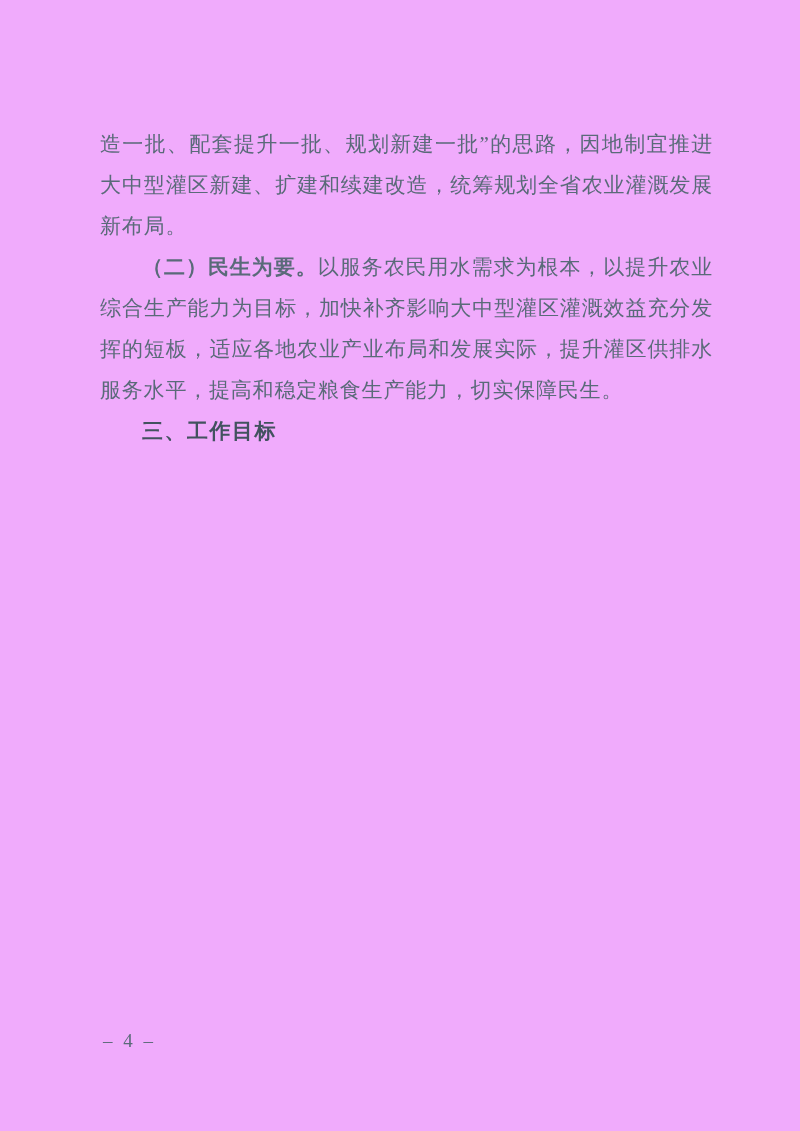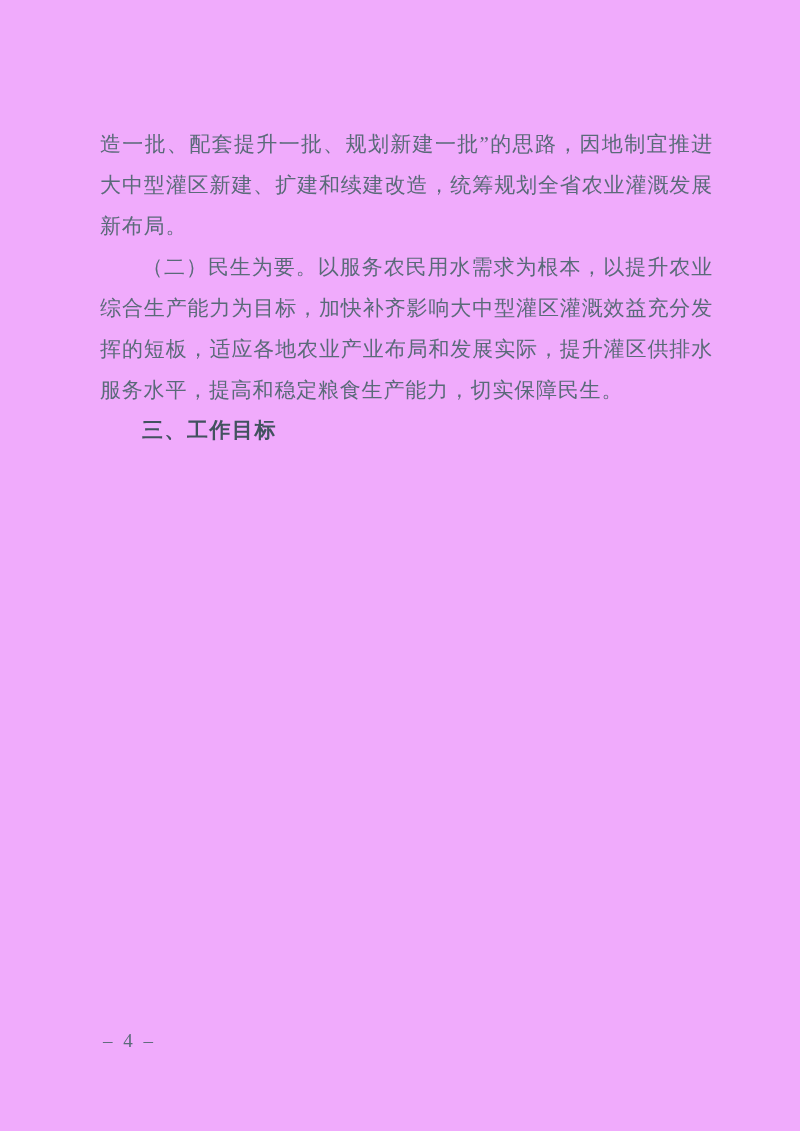--- a/index.html
+++ b/index.html
@@ -32,32 +32,32 @@
   }
   .para {
     margin: 0;
     padding: 0;
     text-indent: 2em;
   }
   .para.no-indent {
     text-indent: 0;
   }
   .lead {
-    font-weight: 400;
+    font-weight: 700;
   }
   .heading {
     margin: 0;
     padding: 0;
     text-indent: 2em;
     font-size: 21px;
     line-height: 41px;
     font-weight: 700;
     letter-spacing: 1.5px;
     color: #42525f;
-    font-family: Liberation Mono, monospace;
+    font-family: Liberation Serif, serif;
   }
   .footer {
     position: absolute;
     left: 103px;
     top: 1030px;
     font-size: 19px;
     letter-spacing: 3px;
     color: #5a6a79;
   }
 </style>

